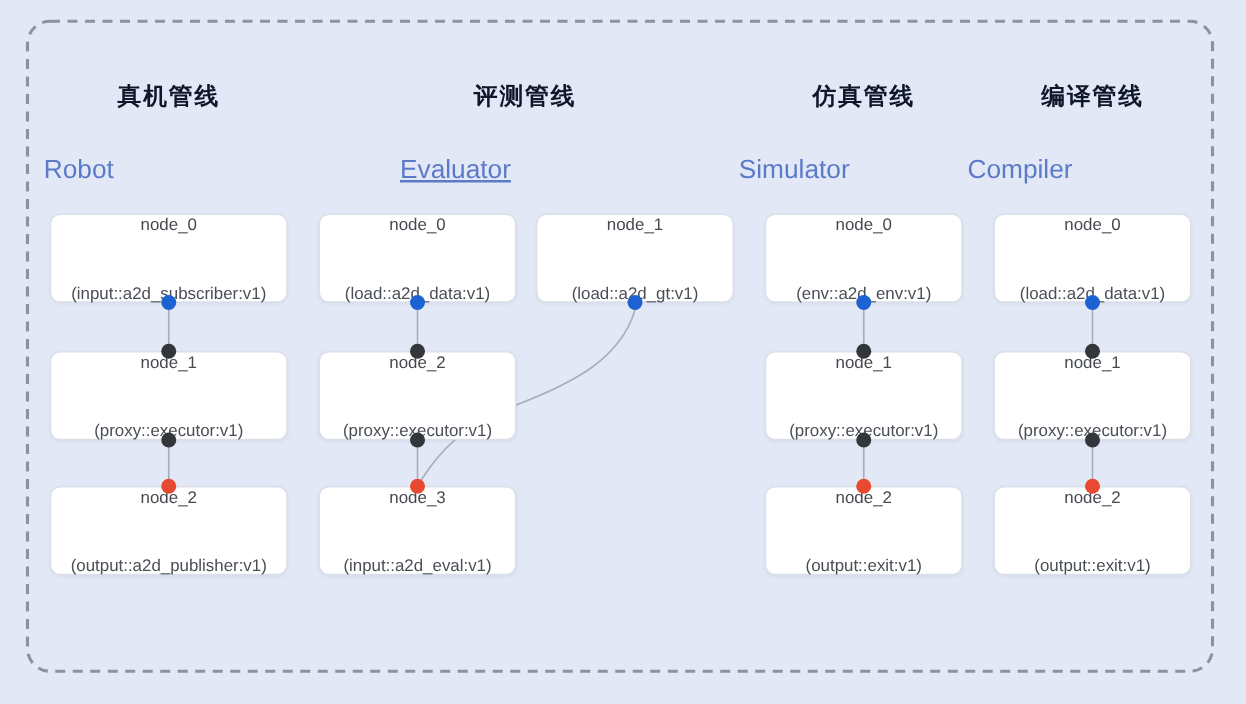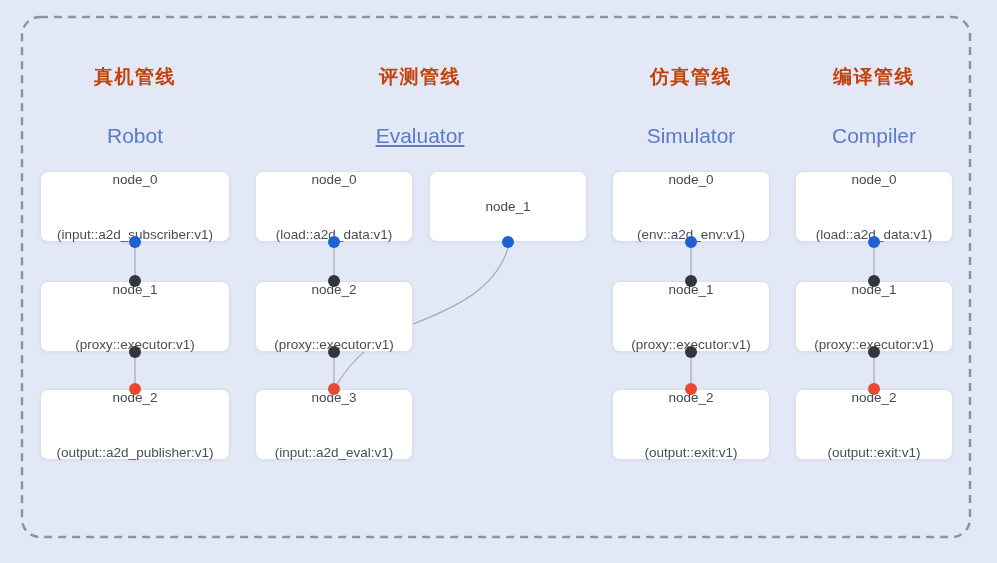--- a/index.html
+++ b/index.html
@@ -24,27 +24,26 @@
     pointer-events: none;
   }
   .pipeline-title-zh {
     position: absolute;
     top: 64px;
     width: 200px;
     text-align: center;
     font-size: 19px;
     font-weight: 700;
     letter-spacing: 1.5px;
-    color: #c2410c;
+    color: #0f172a;
   }
   .pipeline-title-en {
     position: absolute;
     top: 124px;
     width: 200px;
-    text-align: center;
     font-size: 21px;
     font-weight: 400;
     color: #5b7ac8;
   }
   .node {
     position: absolute;
     height: 71px;
     box-sizing: border-box;
     background: #ffffff;
     border: 1px solid #dbdfe8;
@@ -116,20 +115,21 @@
     <div class="node-title">node_2</div>
     <div class="node-subtitle">(output::a2d_publisher:v1)</div>
   </div>
 
   <div class="node" style="left:255px;top:171px;width:158px;">
     <div class="node-title">node_0</div>
     <div class="node-subtitle">(load::a2d_data:v1)</div>
   </div>
   <div class="node" style="left:429px;top:171px;width:158px;">
     <div class="node-title">node_1</div>
+    <div class="node-subtitle">(load::a2d_gt:v1)</div>
   </div>
   <div class="node" style="left:255px;top:281px;width:158px;">
     <div class="node-title">node_2</div>
     <div class="node-subtitle">(proxy::executor:v1)</div>
   </div>
   <div class="node" style="left:255px;top:389px;width:158px;">
     <div class="node-title">node_3</div>
     <div class="node-subtitle">(input::a2d_eval:v1)</div>
   </div>
 

